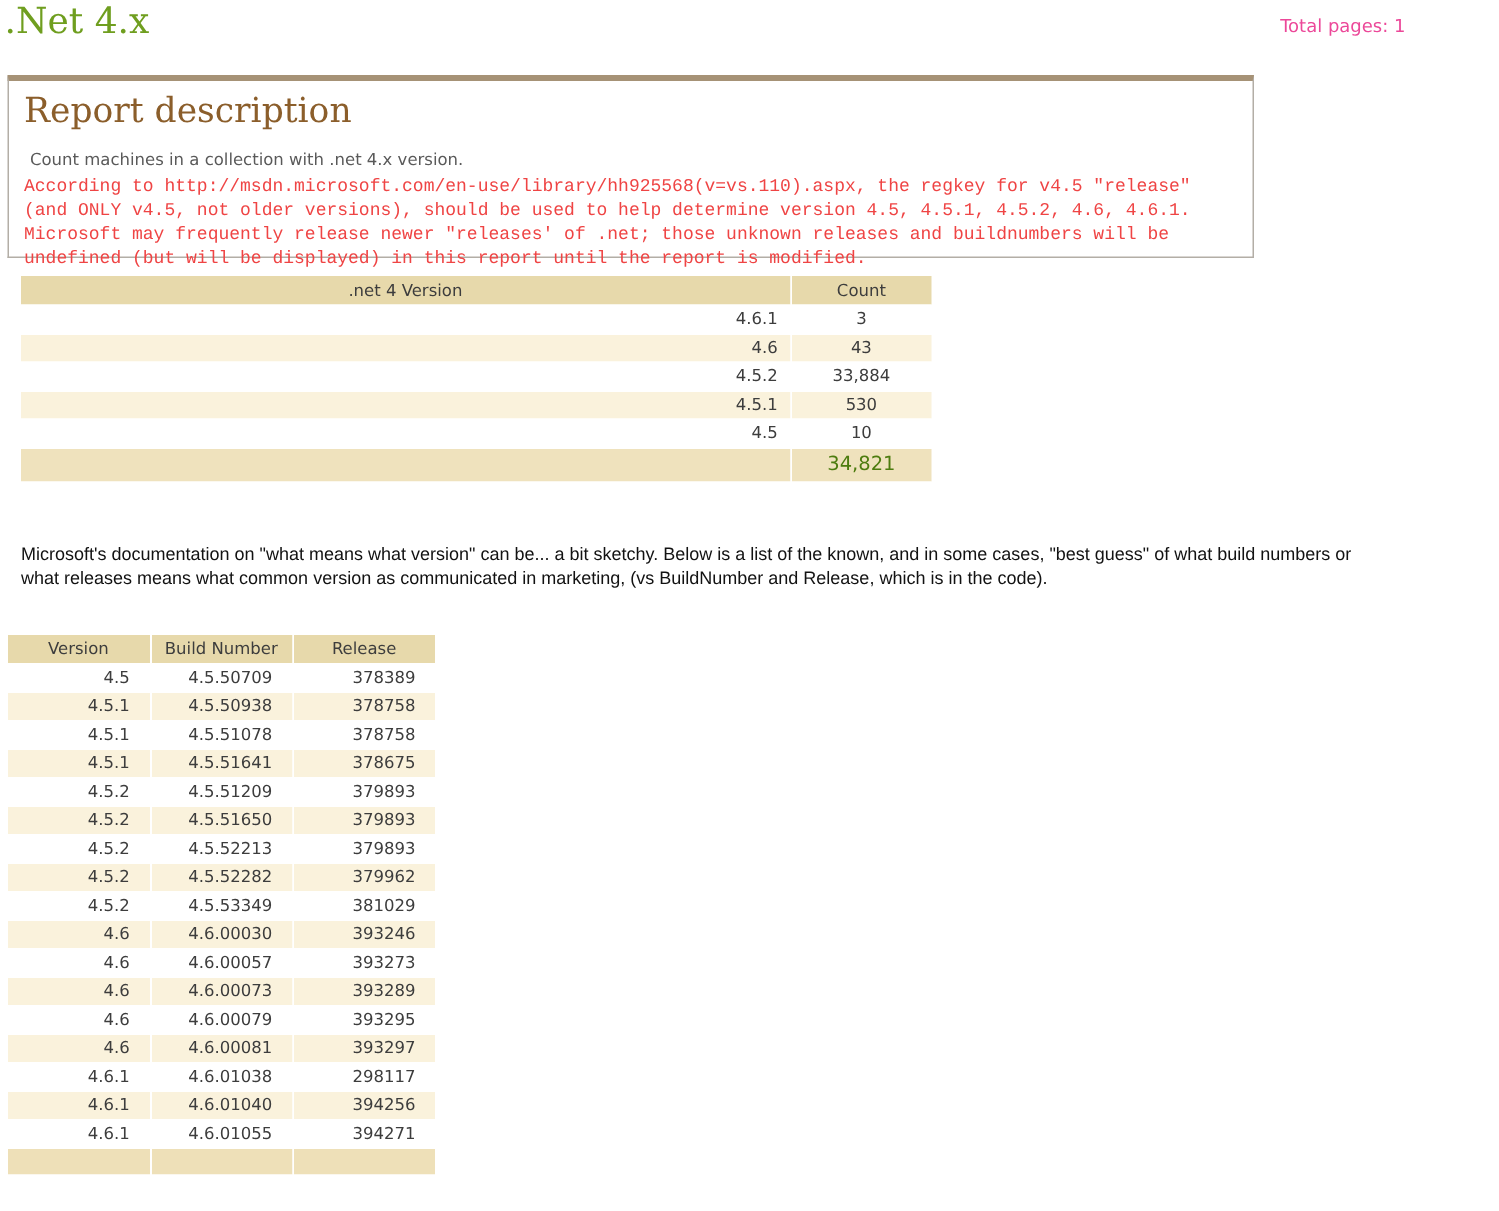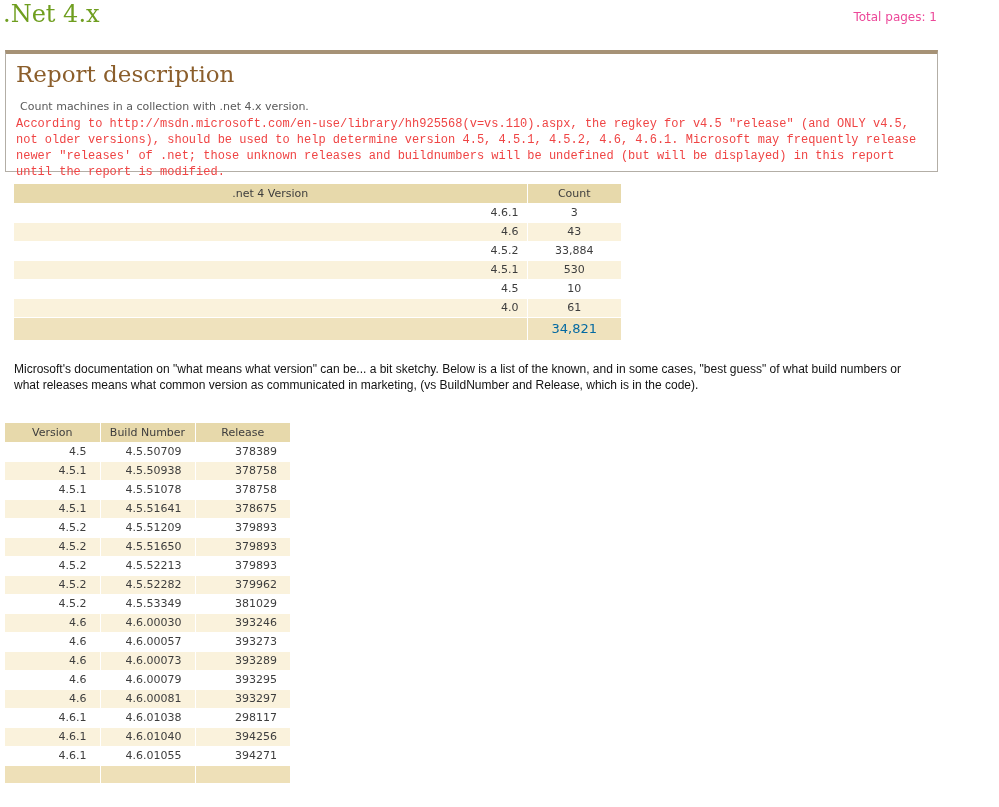--- a/index.html
+++ b/index.html
@@ -25,21 +25,21 @@
   .total-pages {
     position: absolute;
     right: 62px; top: 10px;
     font-family: "DejaVu Sans", sans-serif;
     font-size: 12px;
     color: #ec4899;
   }
   .desc-box {
     position: absolute;
     left: 5px; top: 50px;
-    width: 933px;
+    width: 831px;
     height: 122px;
     background: #fff;
     border: 1px solid #b3aea6;
     border-top: 4px solid #a69276;
     padding: 5px 10px 6px 10px;
   }
   .desc-heading {
     margin: 2px 0 13px 0;
     font-family: "DejaVu Serif", "Liberation Serif", serif;
     font-weight: normal;
@@ -96,21 +96,21 @@
   .t1 { left: 14px; top: 184px; width: 607px; }
   .t1 .col-version { width: 513px; }
   .t1 .col-count { width: 94px; }
   .t1 tbody td:first-child { text-align: right; padding-right: 8px; }
   .t1 tbody td:last-child { text-align: center; }
   .t1 tfoot td {
     background: #efe2bd;
     height: 23px;
     font-size: 13px;
     text-align: center;
-    color: #0369a1;
+    color: #4d7c0f;
   }
   
   .t2 { left: 5px; top: 423px; width: 285px; }
   .t2 col { width: 95px; }
   .t2 tbody td { text-align: right; padding-right: 13px; }
   .t2 tfoot td { background: #eee0b8; height: 18px; }
 </style>
 </head>
 <body>
 
@@ -151,24 +151,20 @@
           <td>33,884</td>
         </tr>
         <tr>
           <td>4.5.1</td>
           <td>530</td>
         </tr>
         <tr>
           <td>4.5</td>
           <td>10</td>
         </tr>
-        <tr>
-          <td>4.0</td>
-          <td>61</td>
-        </tr>
       </tbody>
     <tfoot>
       <tr>
         <td></td>
         <td>34,821</td>
       </tr>
     </tfoot>
   </table>
 
   <p class="notes">Microsoft's documentation on "what means what version" can be... a bit sketchy. Below is a list of the known, and in some cases, "best guess" of what build numbers or what releases means what common version as communicated in marketing, (vs BuildNumber and Release, which is in the code).</p>

